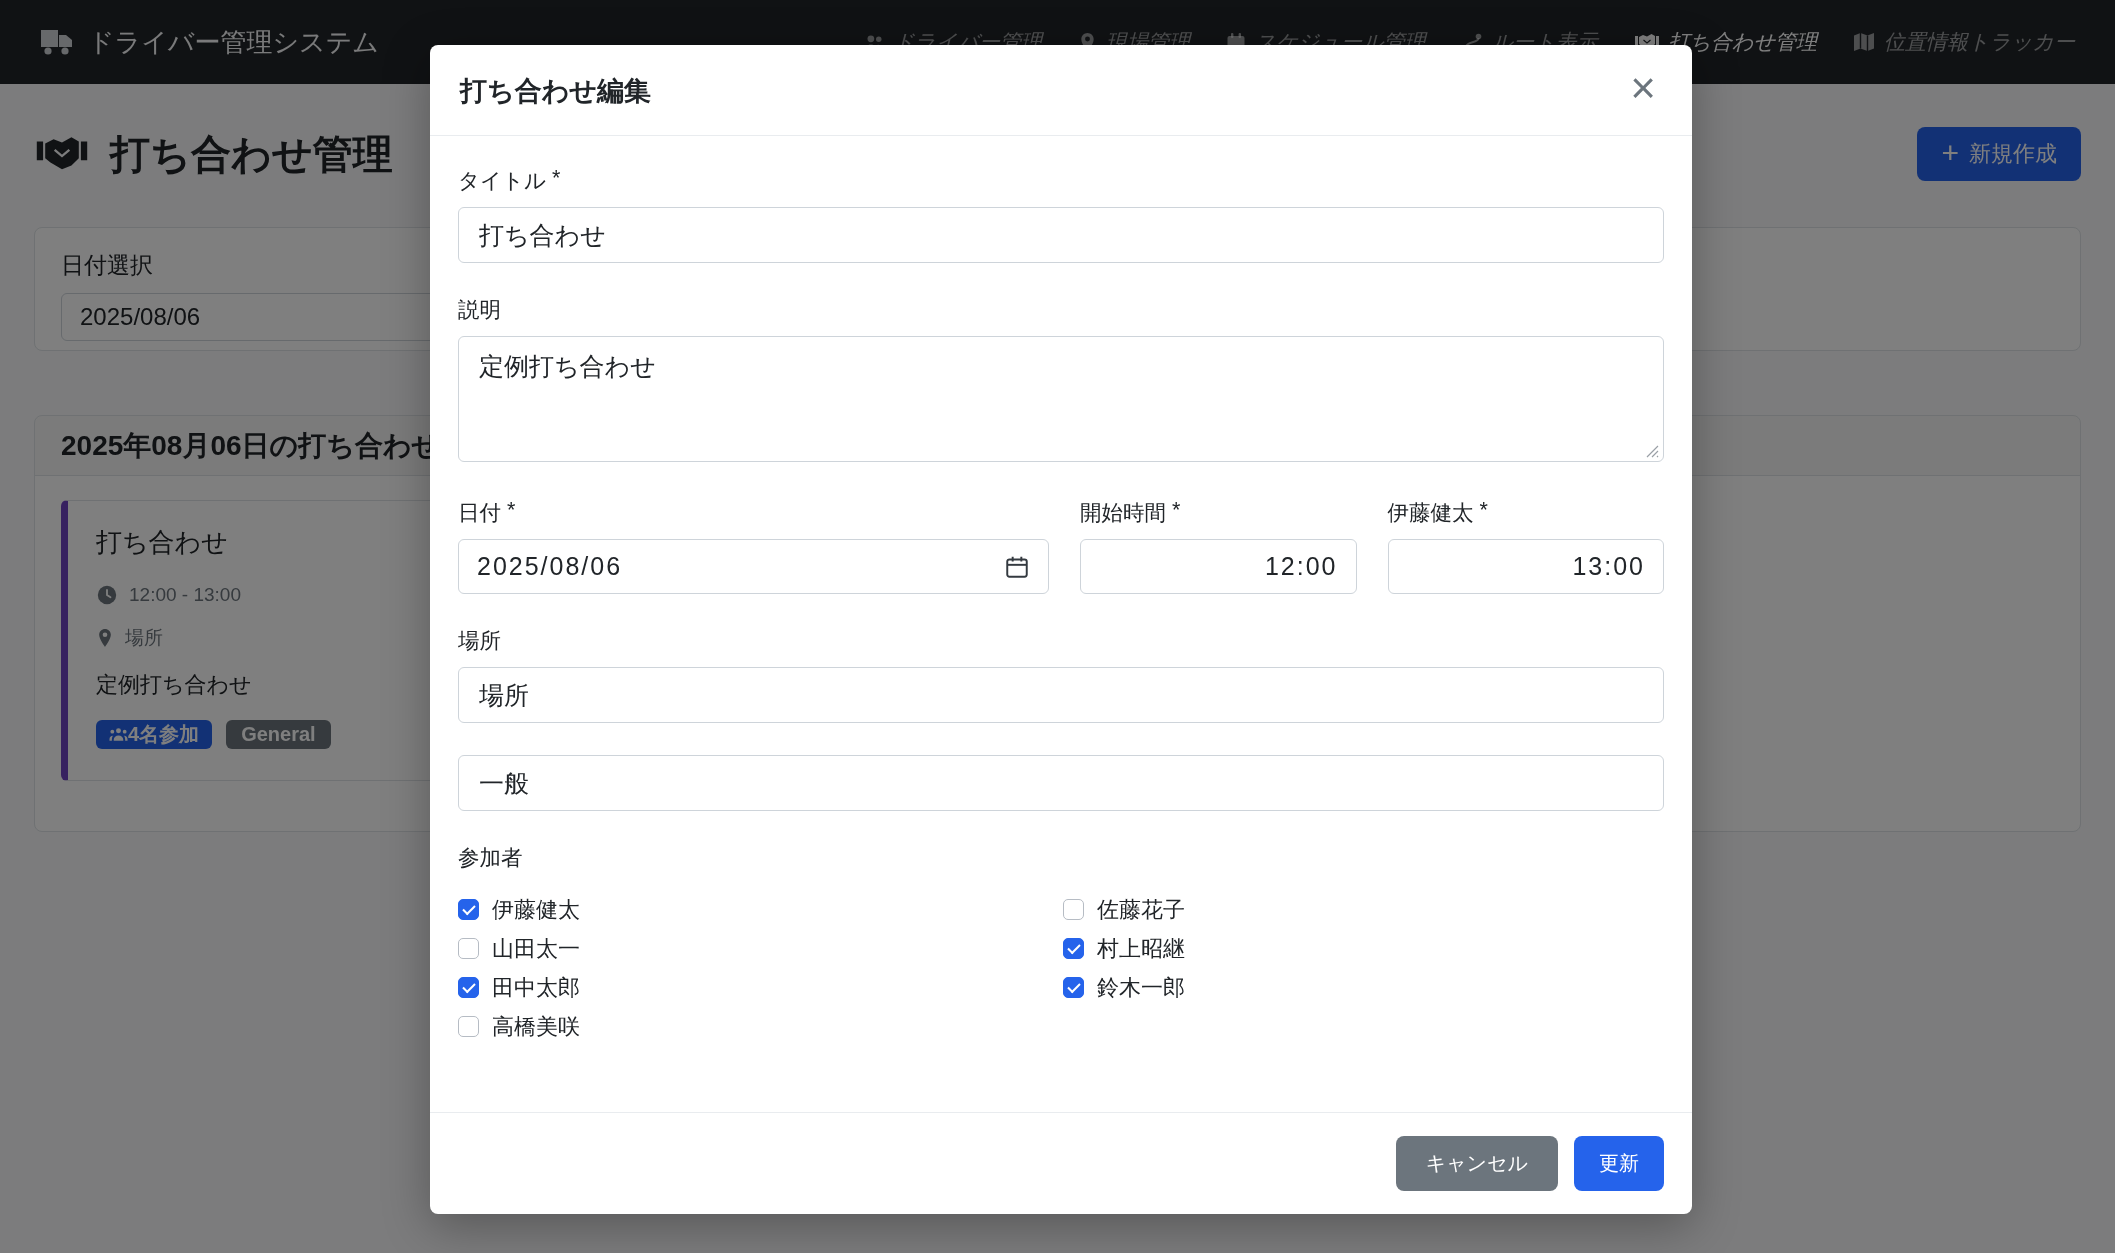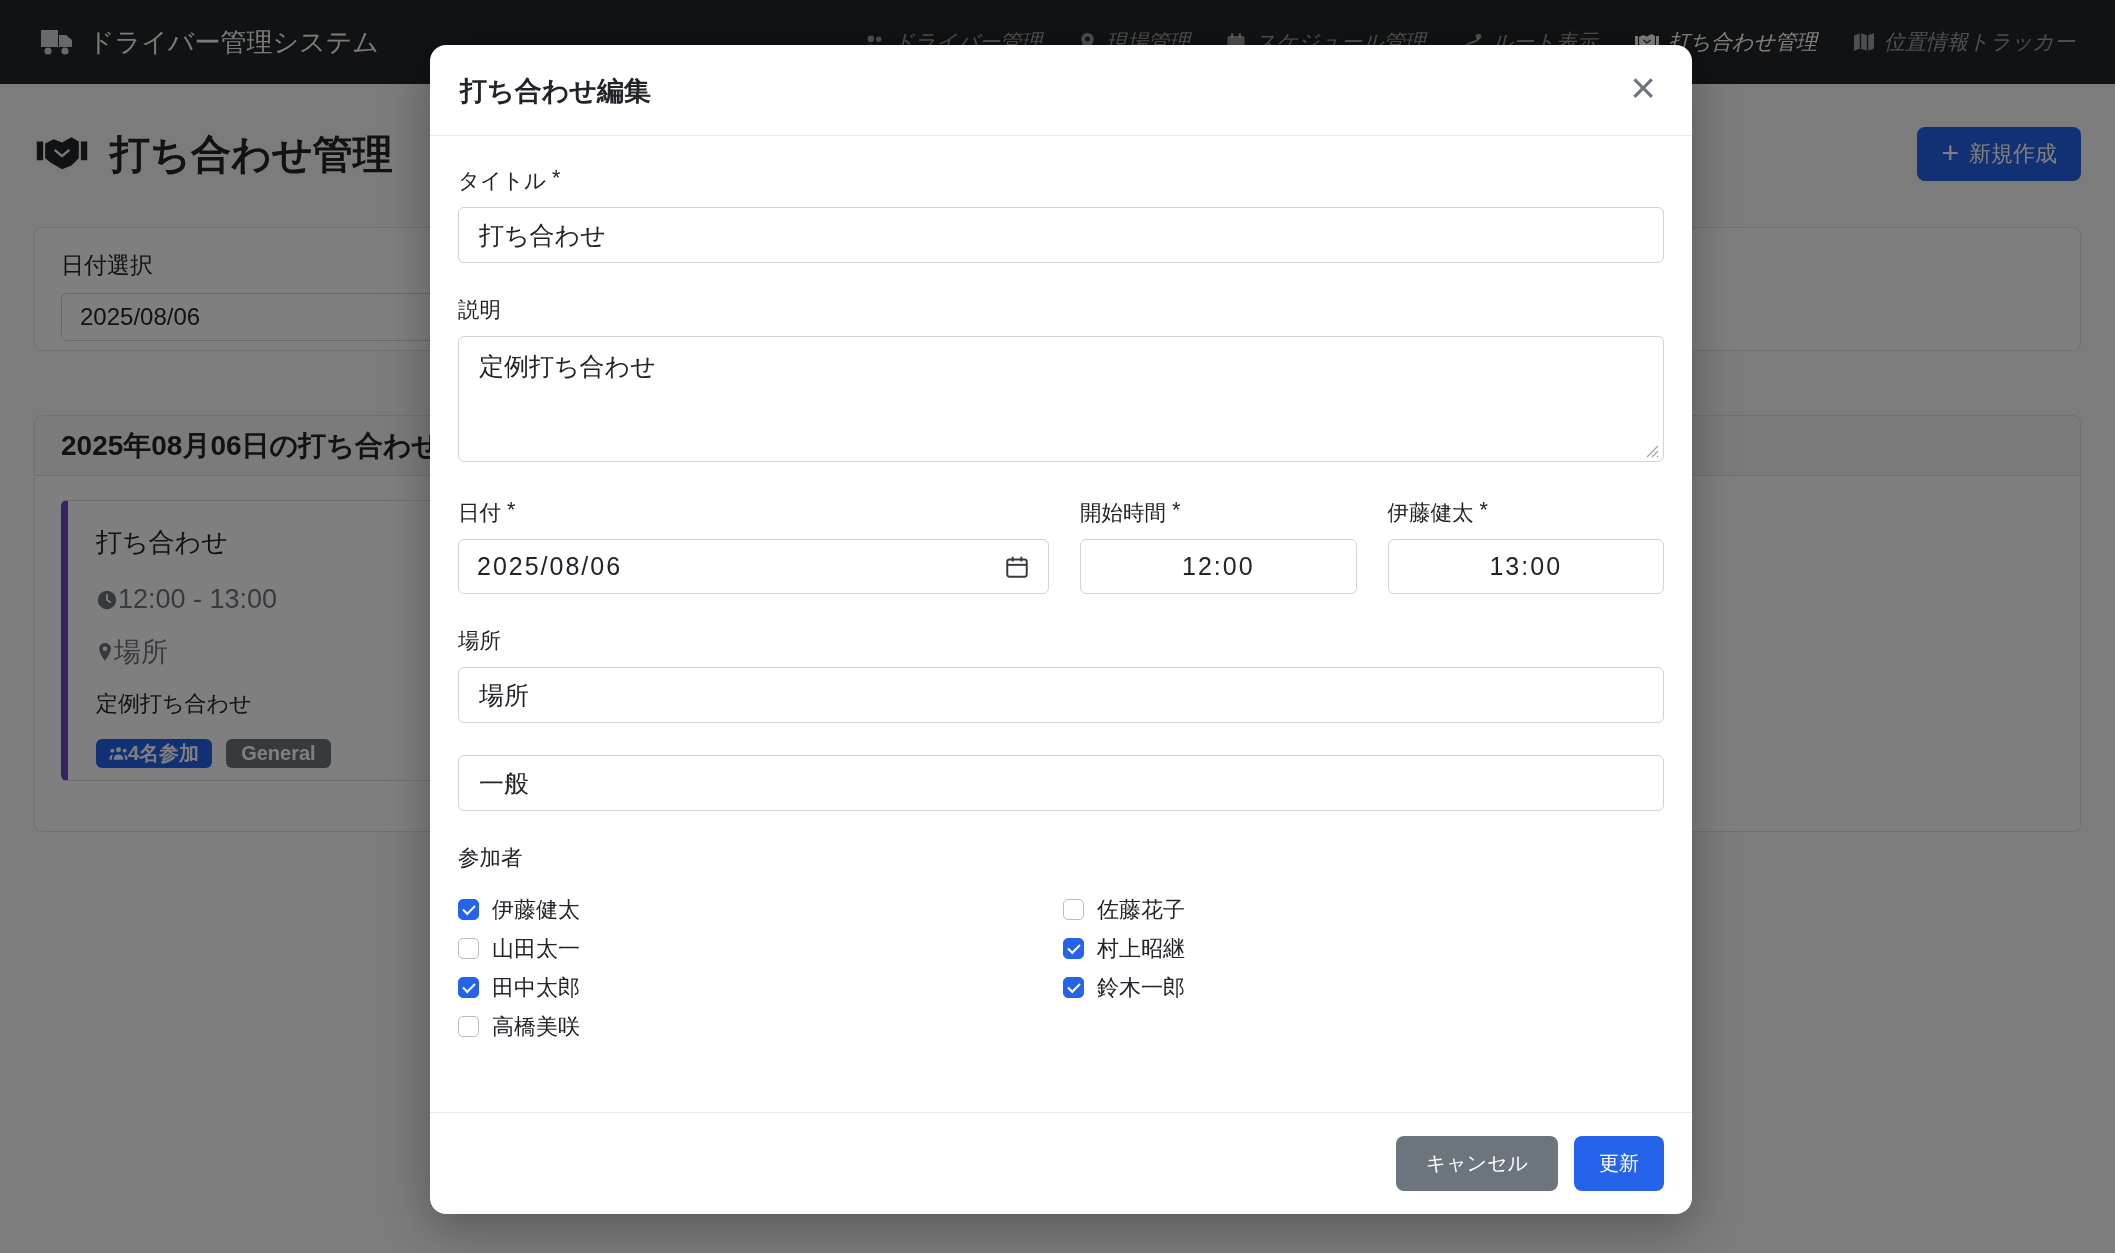--- a/index.html
+++ b/index.html
@@ -53,33 +53,33 @@
     padding:14px 26px; font-size:28px; font-weight:700; height:60px; display:flex; align-items:center;
     white-space:nowrap;
   }
   .card-body { padding:24px 26px; }
 
   .meeting-item {
     width:640px; height:281px; background:#fff; border:1px solid #dee2e6;
     border-left:7px solid #6f42c1; border-radius:6px; padding:24px 28px; cursor:pointer;
   }
   .mi-title { font-size:26px; font-weight:500; margin-bottom:24px; }
-  .mi-row { display:flex; align-items:center; gap:0; color:#6c757d; font-size:27px; margin-bottom:19px; }
+  .mi-row { display:flex; align-items:center; gap:11px; color:#6c757d; font-size:19px; margin-bottom:19px; }
   .mi-row .icon { color:#6c757d; }
   .mi-desc { font-size:22px; color:#212529; margin-bottom:20px; }
   .mi-badges { display:flex; align-items:center; gap:14px; }
   .badge { border-radius:6px; color:#fff; font-size:20px; font-weight:600; height:29px; display:flex; align-items:center; }
   .badge-participants { background:#2563eb; padding:0 13px; }
   .badge-type { background:#6c757d; padding:0 15px; }
 
   
   .overlay { position:absolute; inset:0; background:rgba(0,0,0,.5); z-index:10; }
   .modal {
     position:absolute; left:430px; top:45px; width:1262px; height:1169px;
-    background:#fff; border-radius:16px; z-index:20; display:flex; flex-direction:column;
+    background:#fff; border-radius:8px; z-index:20; display:flex; flex-direction:column;
     box-shadow:0 12px 48px rgba(0,0,0,.3);
   }
   .modal-header {
     padding:28px 30px 26px; display:flex; justify-content:space-between; align-items:flex-start;
     border-bottom:1px solid #e9ecef;
   }
   .modal-title { font-size:27px; font-weight:600; }
   .modal-close {
     background:none; border:none; font-size:44px; line-height:30px; color:#6c757d;
     cursor:pointer; font-family:inherit; padding:0 6px;
@@ -94,21 +94,21 @@
   }
   .input { height:56px; padding:0 20px; }
   .textarea { height:126px; padding:13px 20px; resize:none; }
   .ta-wrap { position:relative; }
   .ta-grip { position:absolute; right:5px; bottom:8px; color:#9aa0a6; pointer-events:none; }
 
   .dt-row { display:grid; grid-template-columns:590fr 276fr 276fr; gap:31px; }
   .fakebox { height:55px; display:flex; align-items:center; justify-content:space-between; padding:0 18px; cursor:text; }
   .fakebox .val { letter-spacing:2px; }
   .fakebox .icon { color:#343a40; }
-  .timebox { justify-content:center; }
+  .timebox { justify-content:flex-end; }
 
   .participants-grid { display:grid; grid-template-columns:1fr 1fr; column-gap:4px; margin-top:18px; }
   .pcol { display:flex; flex-direction:column; }
   .prow { display:flex; align-items:center; gap:13px; height:39px; cursor:pointer; }
   .cb {
     width:21px; height:21px; border-radius:5px; border:1.5px solid #b6bcc4; background:#fff;
     display:flex; align-items:center; justify-content:center; flex:0 0 auto;
   }
   .cb.checked { background:#2563eb; border-color:#2563eb; }
   .cb.checked::after {

